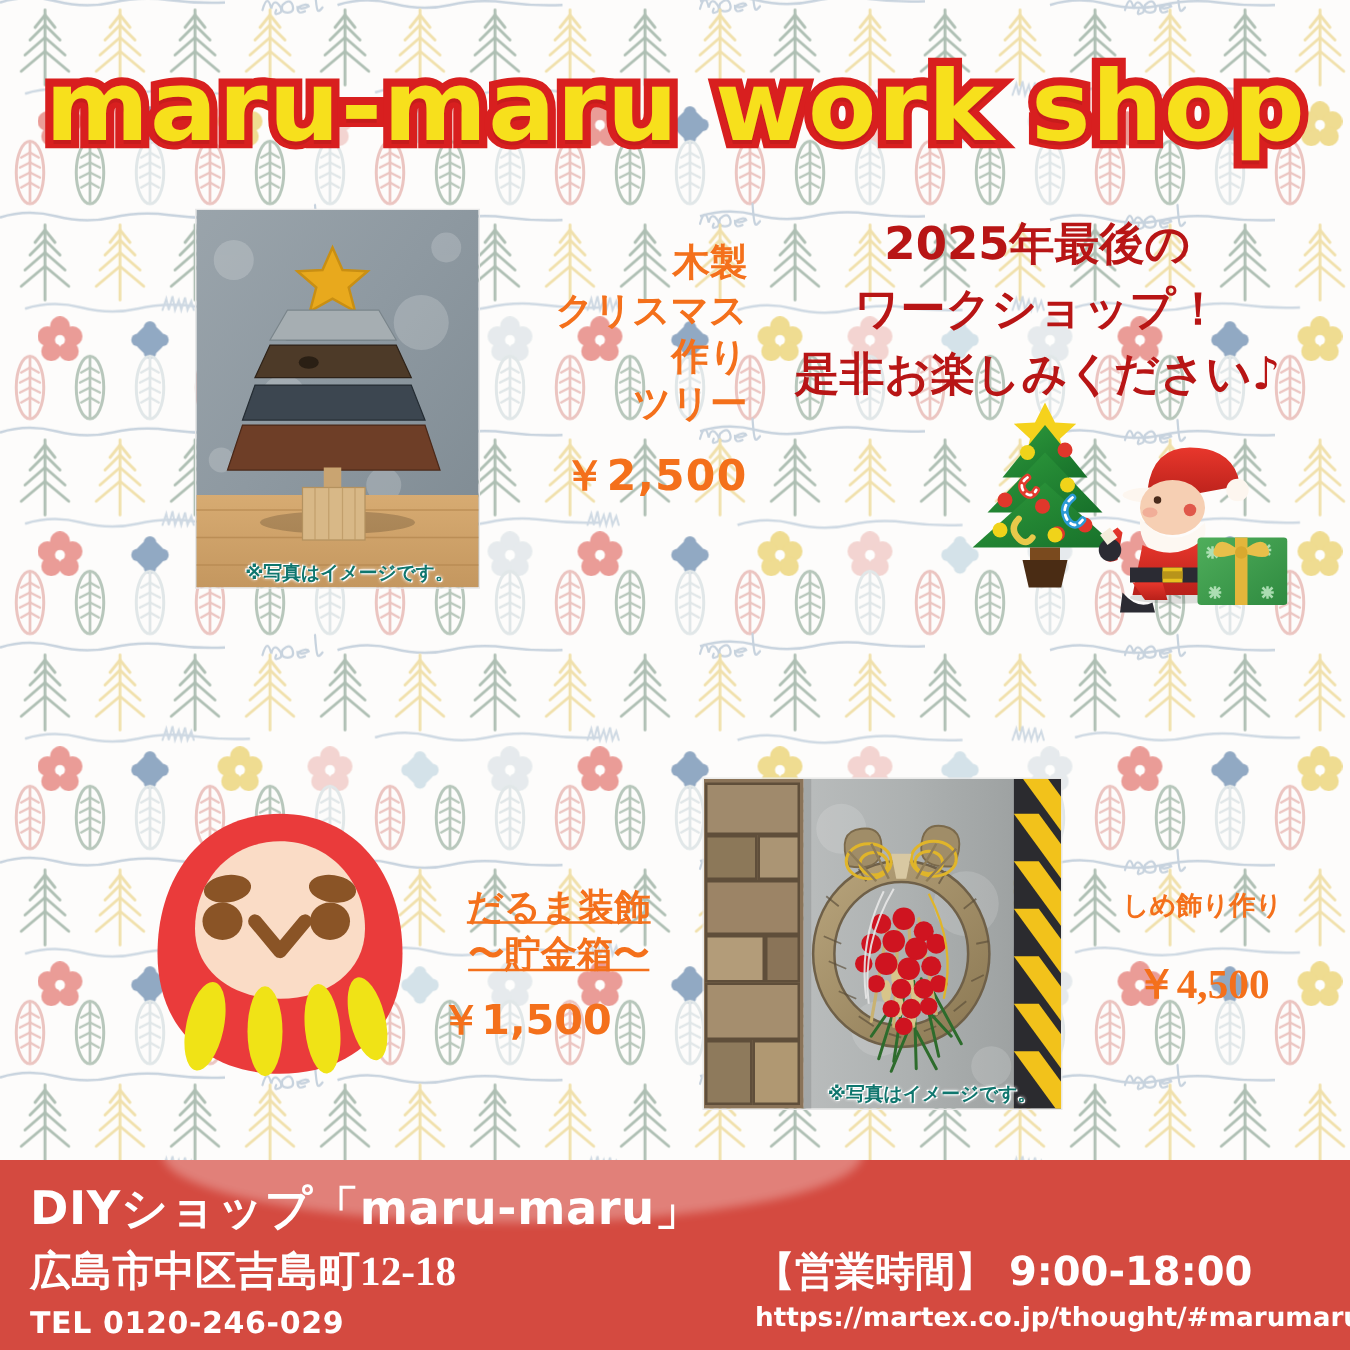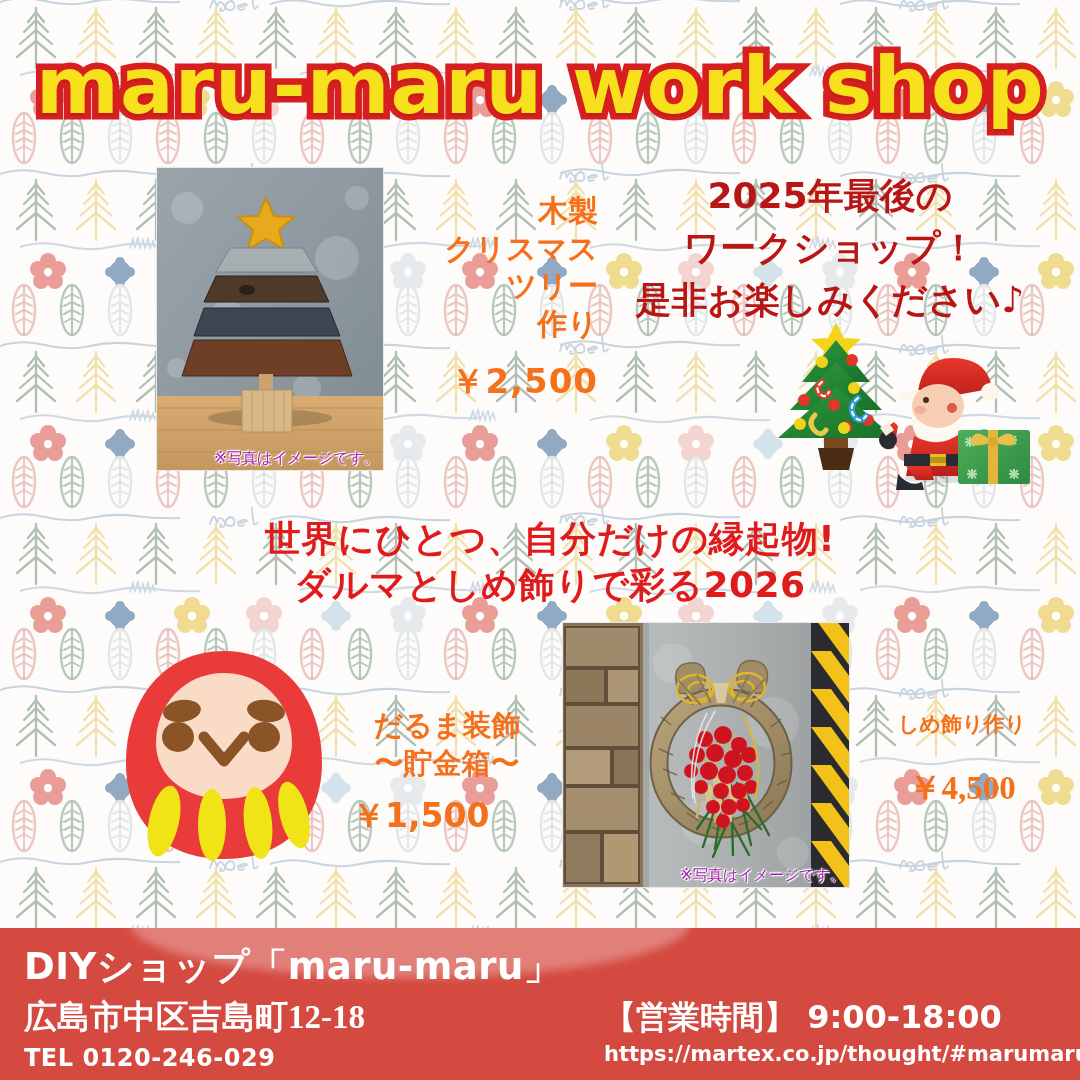--- a/index.html
+++ b/index.html
@@ -24,23 +24,23 @@
     -webkit-text-stroke:13px #d81f1f;
     paint-order:stroke fill;
     text-shadow:0 3px 0 rgba(0,0,0,.08);
     white-space:nowrap;line-height:1;
     transform:scaleX(1.02);
   }
 
   
   .photo{position:absolute;z-index:4;overflow:hidden;border:1px solid #e8e8e8;}
   .photo .cap{
-    position:absolute;right:4px;bottom:2px;
+    position:absolute;right:20px;bottom:2px;
     font-family:"DejaVu Sans","Liberation Sans",sans-serif;
-    font-size:15px;font-weight:normal;color:#a21caf;
+    font-size:15px;font-weight:bold;color:#0f766e;
     text-shadow:0 0 3px #fff,0 0 3px #fff,1px 1px 0 #fff,-1px -1px 0 #fff;
     white-space:nowrap;
   }
 
   #photo-tree{left:156px;top:167px;width:226px;height:302px;}
   #photo-shime{left:562px;top:622px;width:286px;height:264px;}
 
   
   .jp{font-family:"DejaVu Sans","Liberation Sans",sans-serif;font-weight:bold;line-height:1.25;}
 
@@ -49,21 +49,21 @@
   #tree-price{position:absolute;z-index:6;left:384px;top:360px;width:214px;text-align:right;
     color:#f4701b;font-size:34px;letter-spacing:1px;}
 
   #promo{position:absolute;z-index:6;left:596px;top:170px;width:468px;text-align:center;
     color:#b81515;font-size:36px;line-height:1.45;}
 
   #mid-head{position:absolute;z-index:6;left:190px;top:516px;width:720px;text-align:center;
     color:#e01b1b;font-size:36px;line-height:1.28;letter-spacing:.5px;}
 
   #daruma-label{position:absolute;z-index:6;left:352px;top:707px;width:190px;text-align:center;
-    color:#f4701b;font-size:29px;line-height:1.3;}
+    color:#f4701b;font-size:29px;line-height:1.3;text-decoration:underline;}
   #daruma-price{position:absolute;z-index:6;left:352px;top:795px;width:190px;
     color:#f4701b;font-size:33px;}
 
   #shime-label{position:absolute;z-index:6;left:856px;top:711px;width:212px;text-align:center;
     color:#f4701b;font-size:21px;}
   #shime-price{position:absolute;z-index:6;left:856px;top:768px;width:212px;text-align:center;
     color:#f4701b;font-size:33px;font-family:Liberation Serif, serif;}
 
   
   .illus{position:absolute;z-index:5;}
@@ -336,22 +336,22 @@
         <line x1="117" y1="222" x2="117" y2="264"></line>
           <line x1="127" y1="222" x2="127" y2="264"></line>
       </g>
     </svg>
     <span class="cap">※写真はイメージです。</span>
   </div>
 
   <div id="tree-label" class="jp">
     <div>木製</div>
     <div>クリスマス</div>
+    <div>作り</div>
     <div>ツリー</div>
-    <div>作り</div>
   </div>
   <div id="tree-price" class="jp">￥2,500</div>
 
   <div id="promo" class="jp">
     <div>2025年最後の</div>
     <div>ワークショップ！</div>
     <div>是非お楽しみください♪</div>
   </div>
 
   <div class="illus" id="xmas-illus">
@@ -434,24 +434,20 @@
             </g>
         </g>
         <rect x="30" y="0" width="10" height="54" fill="#e3b63b"></rect>
         <path d="M35 12 q-18 -16 -22 -2 q-3 10 22 2 Z" fill="#e8bf4a"></path>
         <path d="M35 12 q18 -16 22 -2 q3 10 -22 2 Z" fill="#e8bf4a"></path>
         <circle cx="35" cy="12" r="5" fill="#d8a92f"></circle>
       </g>
     </svg>
   </div>
 
-  <div id="mid-head" class="jp">
-    <div>世界にひとつ、自分だけの縁起物!</div>
-    <div>ダルマとしめ飾りで彩る2026</div>
-  </div>
 
   <div class="illus" id="daruma-illus">
     <svg viewBox="0 0 224 224" width="224" height="224" xmlns="http://www.w3.org/2000/svg">
       <path d="M112 8 C52 8 14 56 14 120 C14 180 54 216 112 216 C170 216 210 180 210 120 C210 56 172 8 112 8 Z" fill="#ea3b3b"></path>
       <path d="M112 30 C72 30 44 62 44 100 C44 134 74 156 112 156 C150 156 180 134 180 100 C180 62 152 30 112 30 Z" fill="#fadcc6"></path>
       <ellipse cx="70" cy="68" rx="19" ry="11" fill="#8a5426" transform="rotate(-8 70 68)"></ellipse>
       <ellipse cx="154" cy="68" rx="19" ry="11" fill="#8a5426" transform="rotate(8 154 68)"></ellipse>
       <ellipse cx="66" cy="94" rx="16" ry="15" fill="#8a5426"></ellipse>
       <ellipse cx="152" cy="94" rx="16" ry="15" fill="#8a5426"></ellipse>
       <path d="M92 94 L112 118 L132 94" stroke="#8a5426" stroke-width="11" fill="none" stroke-linecap="round" stroke-linejoin="round"></path>

